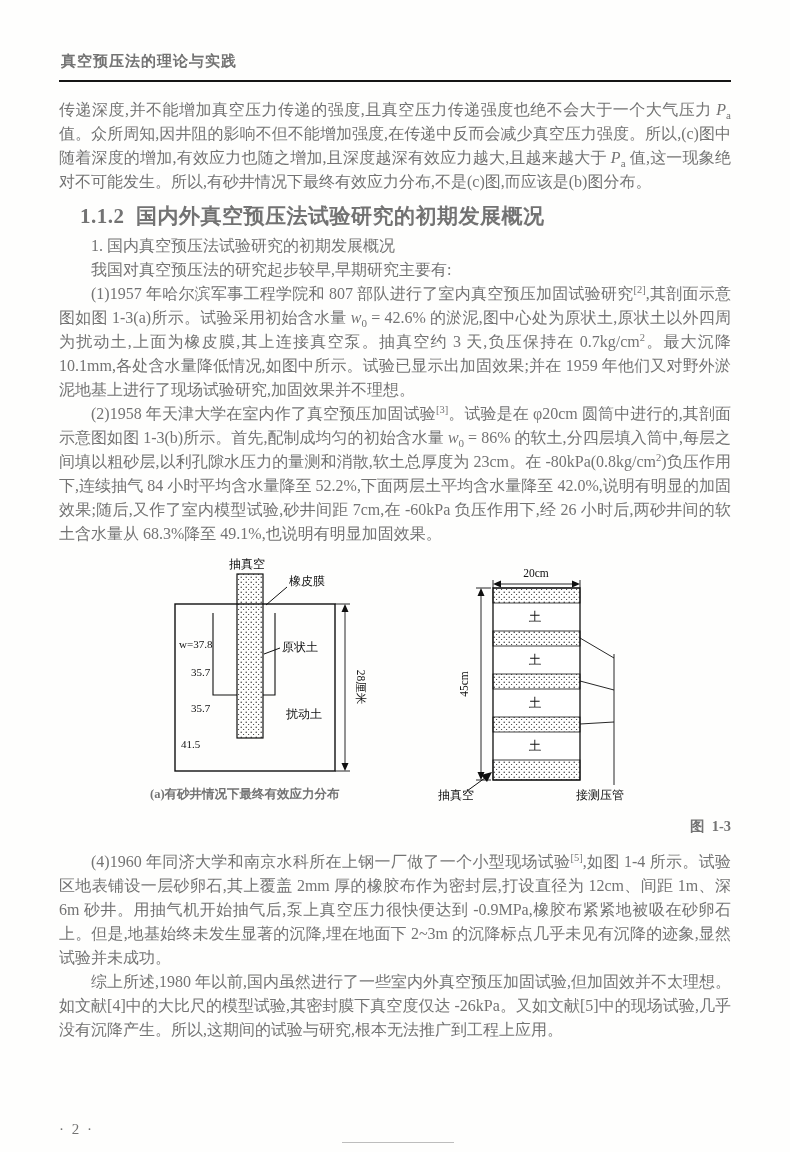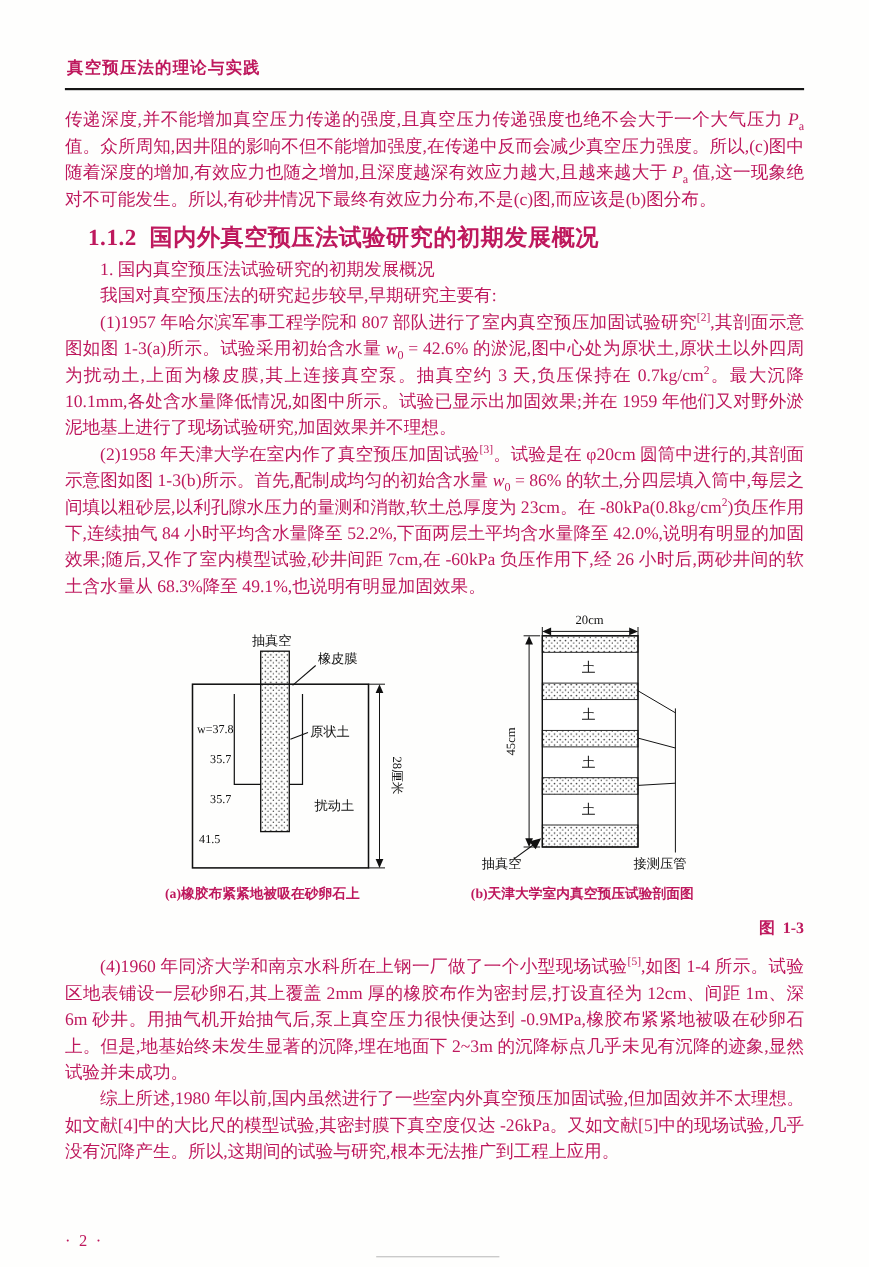--- a/index.html
+++ b/index.html
@@ -2,21 +2,21 @@
 <html><head>
 <meta charset="utf-8">
 <style>
   * { margin: 0; padding: 0; box-sizing: border-box; }
   html, body { background: #ffffff; }
   .page {
     position: relative;
     width: 790px;
     height: 1152px;
     background: #fefefd;
-    color: #be185d;
+    color: #737373;
     font-family: "Liberation Serif", "DejaVu Serif", serif;
     overflow: hidden;
   }
   .content { padding: 52px 59px 0 59px; }
 
   .running-header {
     font-size: 15px;
     font-weight: bold;
     letter-spacing: 1px;
     padding: 0 0 9px 2px;
@@ -154,21 +154,21 @@
 
               <g stroke="#101010" stroke-width="0.9" fill="#101010">
                 <path d="M185 48 H200" fill="none"></path>
                 <path d="M185 215 H200" fill="none"></path>
                 <line x1="195" y1="52" x2="195" y2="211"></line>
                 <polygon points="195,48 191.5,56 198.5,56" stroke="none"></polygon>
                 <polygon points="195,215 191.5,207 198.5,207" stroke="none"></polygon>
               </g>
               <text x="207" y="131" font-size="11.5" text-anchor="middle" transform="rotate(90 207 131)">28厘米</text>
             </svg>
-            <div class="diagram-caption">(a)橡胶布紧紧地被吸在砂卵石上</div>
+            <div class="diagram-caption">(a)有砂井情况下最终有效应力分布</div>
           </div>
 
           <div class="diagram">
             <svg width="212" height="240" viewBox="0 0 212 240" aria-hidden="true">
               <defs>
                 <pattern id="dotsB" width="5" height="5" patternUnits="userSpaceOnUse">
                   <circle cx="1.2" cy="1.3" r="0.7" fill="#2a2a2a"></circle>
                   <circle cx="3.6" cy="3.5" r="0.6" fill="#2a2a2a"></circle>
                 </pattern>
               </defs>
@@ -213,21 +213,20 @@
                 <path d="M186 88 V219"></path>
               </g>
               <text x="172" y="233" font-size="12" text-anchor="middle">接测压管</text>
 
               <text x="28" y="233" font-size="12" text-anchor="middle">抽真空</text>
               <g>
                 <line x1="39" y1="225" x2="61" y2="209" stroke-width="1"></line>
                 <polygon points="64,206 53,209 59,216" fill="#101010" stroke="none"></polygon>
               </g>
             </svg>
-            <div class="diagram-caption">(b)天津大学室内真空预压试验剖面图</div>
           </div>
 
         </div>
         <div class="figure-caption">图  1-3</div>
       </div>
 
 
       <p class="para">(4)1960 年同济大学和南京水科所在上钢一厂做了一个小型现场试验<sup>[5]</sup>,如图 1-4 所示。试验区地表铺设一层砂卵石,其上覆盖 2mm 厚的橡胶布作为密封层,打设直径为 12cm、间距 1m、深 6m 砂井。用抽气机开始抽气后,泵上真空压力很快便达到 -0.9MPa,橡胶布紧紧地被吸在砂卵石上。但是,地基始终未发生显著的沉降,埋在地面下 2~3m 的沉降标点几乎未见有沉降的迹象,显然试验并未成功。</p>
 
       <p class="para">综上所述,1980 年以前,国内虽然进行了一些室内外真空预压加固试验,但加固效并不太理想。如文献[4]中的大比尺的模型试验,其密封膜下真空度仅达 -26kPa。又如文献[5]中的现场试验,几乎没有沉降产生。所以,这期间的试验与研究,根本无法推广到工程上应用。</p>

